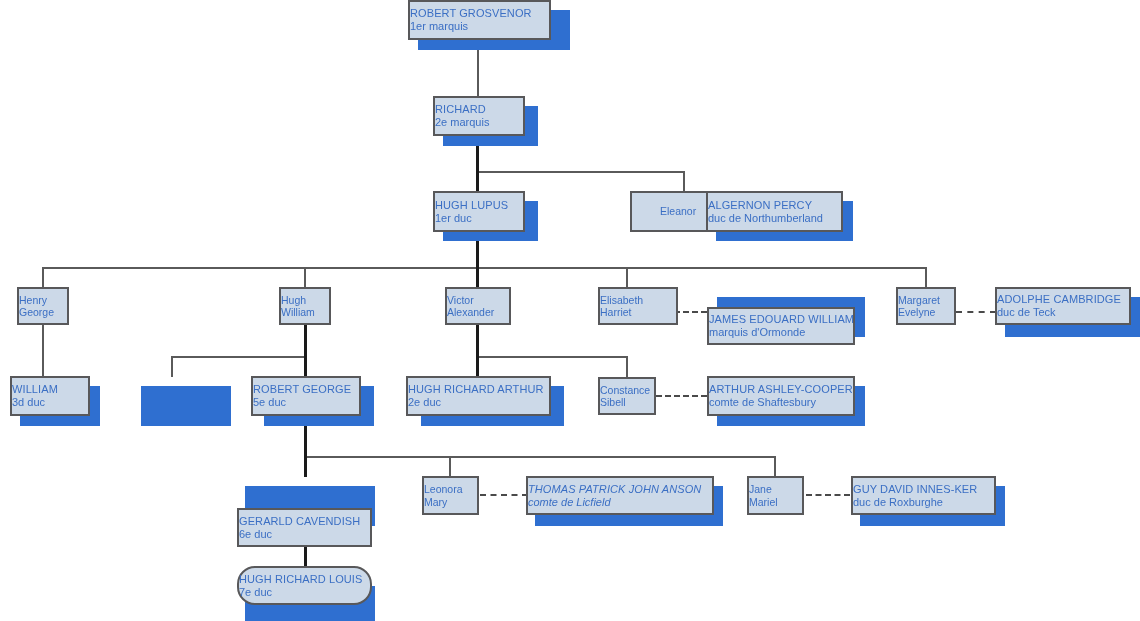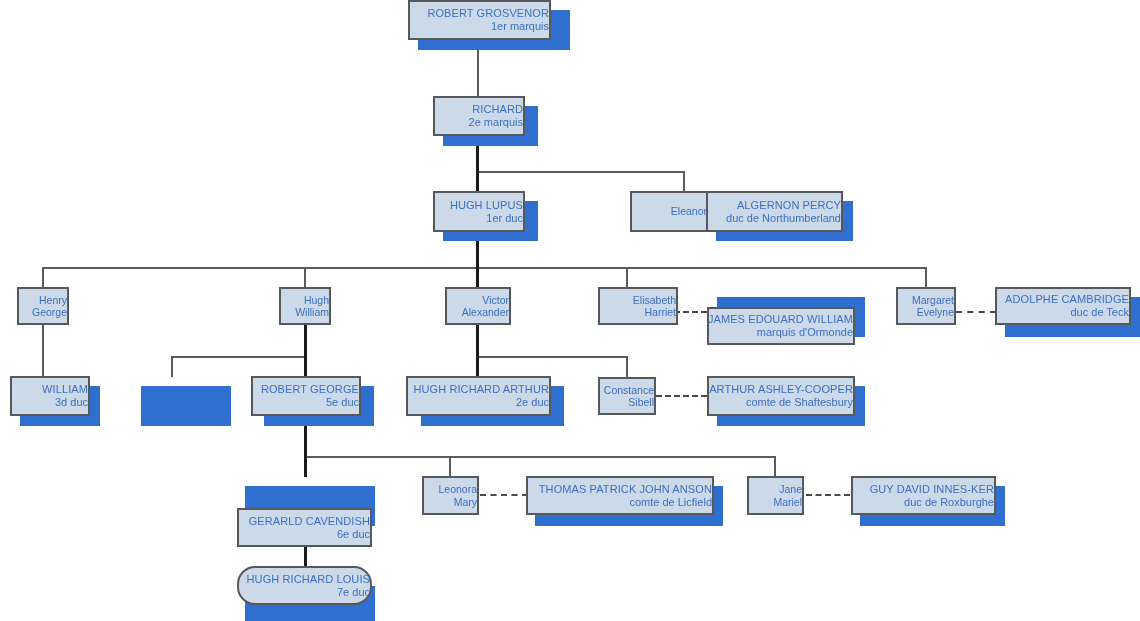--- a/index.html
+++ b/index.html
@@ -1,20 +1,20 @@
 <!DOCTYPE html>
 <html><head>
 <meta charset="utf-8">
 <style>
   html,body{margin:0;padding:0;background:#ffffff;}
   body{font-family:"Liberation Sans",sans-serif;}
   #canvas{position:relative;width:1140px;height:621px;background:#ffffff;overflow:hidden;}
 
   .node{position:absolute;box-sizing:border-box;background:#ccd9e8;border:2px solid #58585a;
-        display:flex;flex-direction:column;align-items:flex-end;justify-content:center;
+        display:flex;flex-direction:column;align-items:flex-start;justify-content:center;
         color:#3b6fc4;text-align:center;line-height:1.18;z-index:5;}
   .node .l1{white-space:nowrap;}
   .node .l2{white-space:nowrap;}
   .big{font-size:11px;}
   .big .l1{font-weight:400;letter-spacing:.1px;}
   .small{font-size:10.5px;}
   .shadow{position:absolute;background:#2f6fd0;z-index:2;}
 
   .edge{position:absolute;background:#5a5a5a;z-index:1;}
   .edge.thick{background:#1a1a1a;}
@@ -174,21 +174,21 @@
   <div class="node big" style="left:237px;top:476px;width:135px;height:39px;margin-top:32px;">
     <div class="l1">GERARLD CAVENDISH</div>
     <div class="l2">6e duc</div>
   </div>
 
   <div class="node small" style="left:422px;top:476px;width:57px;height:39px;">
     <div class="l1">Leonora</div>
     <div class="l2">Mary</div>
   </div>
 
-  <div class="node big" style="left:526px;top:476px;width:188px;height:39px;">
+  <div class="node big" style="left:526px;top:476px;width:188px;height:39px;font-style:italic;">
     <div class="l1">THOMAS PATRICK JOHN ANSON</div>
     <div class="l2">comte de Licfield</div>
   </div>
 
   <div class="node small" style="left:747px;top:476px;width:57px;height:39px;">
     <div class="l1">Jane</div>
     <div class="l2">Mariel</div>
   </div>
 
   <div class="node big" style="left:851px;top:476px;width:145px;height:39px;">

